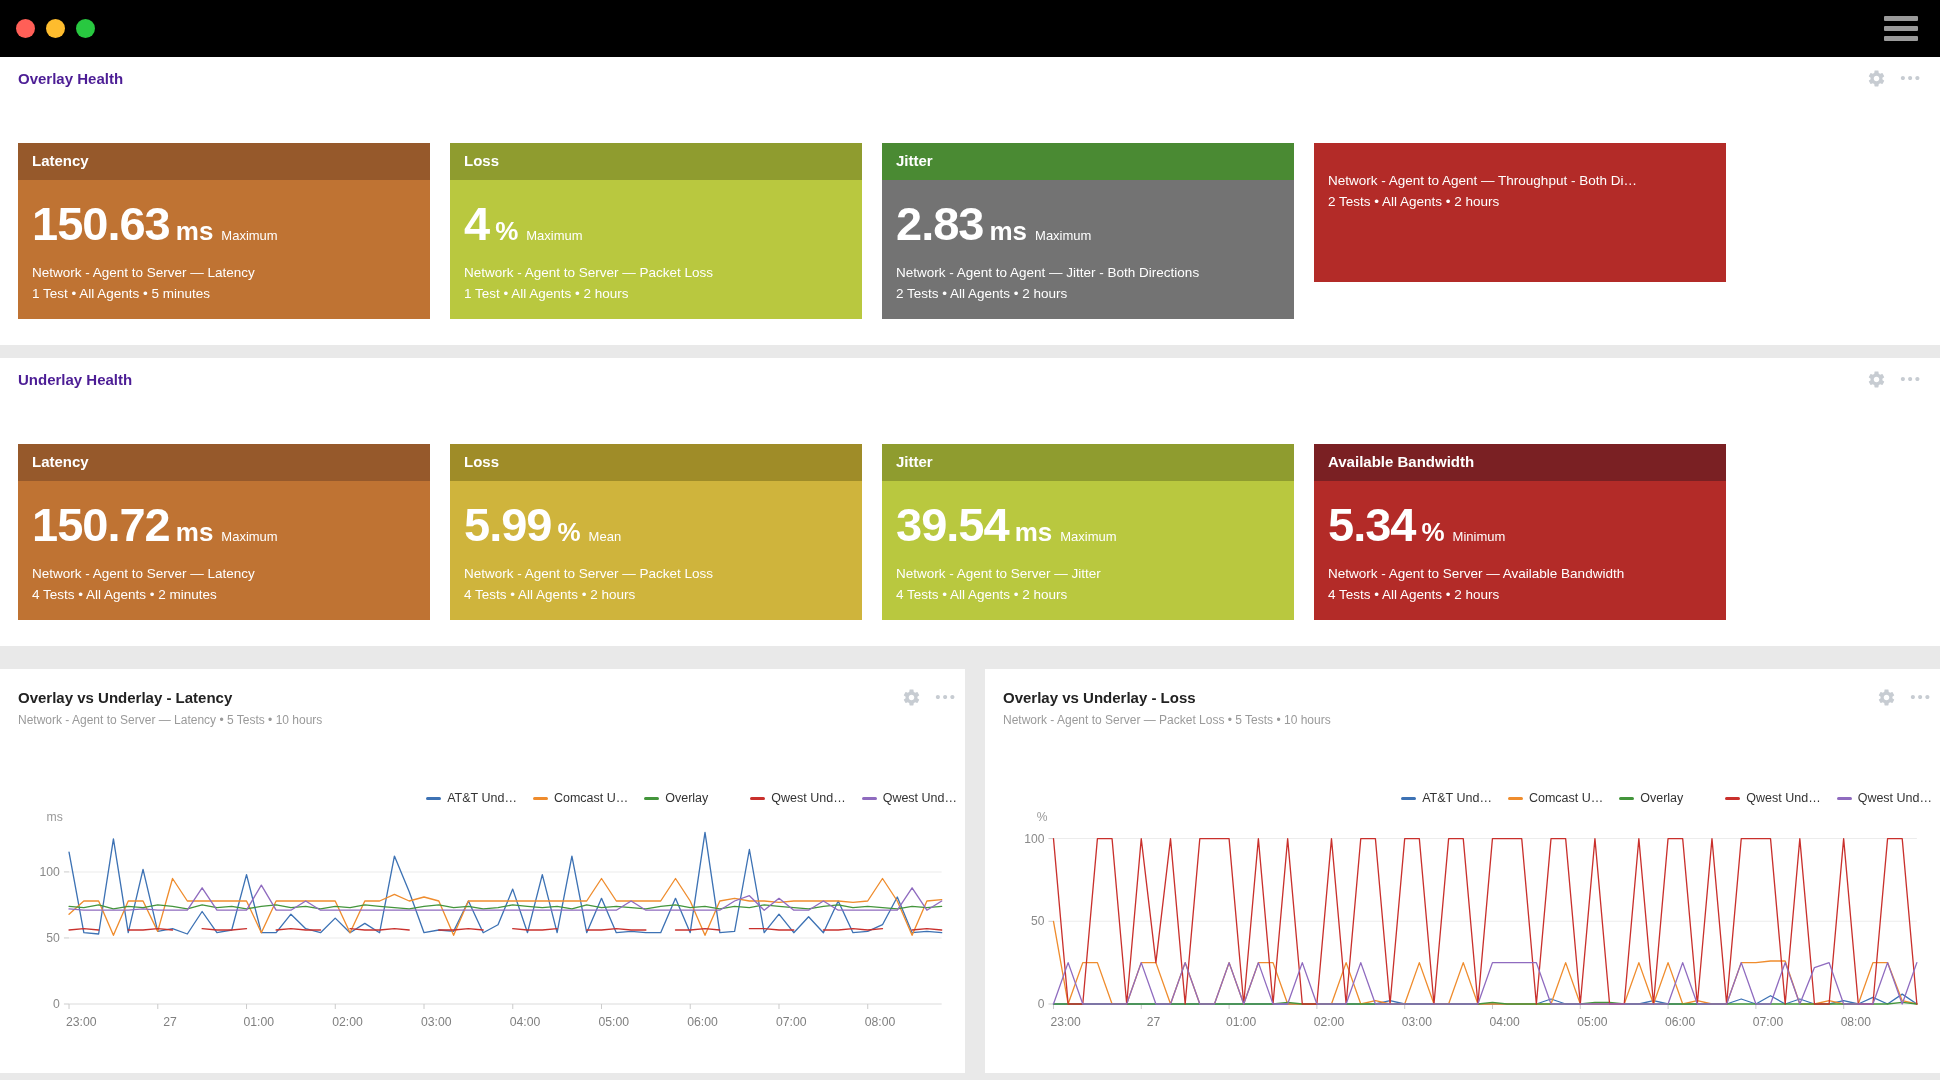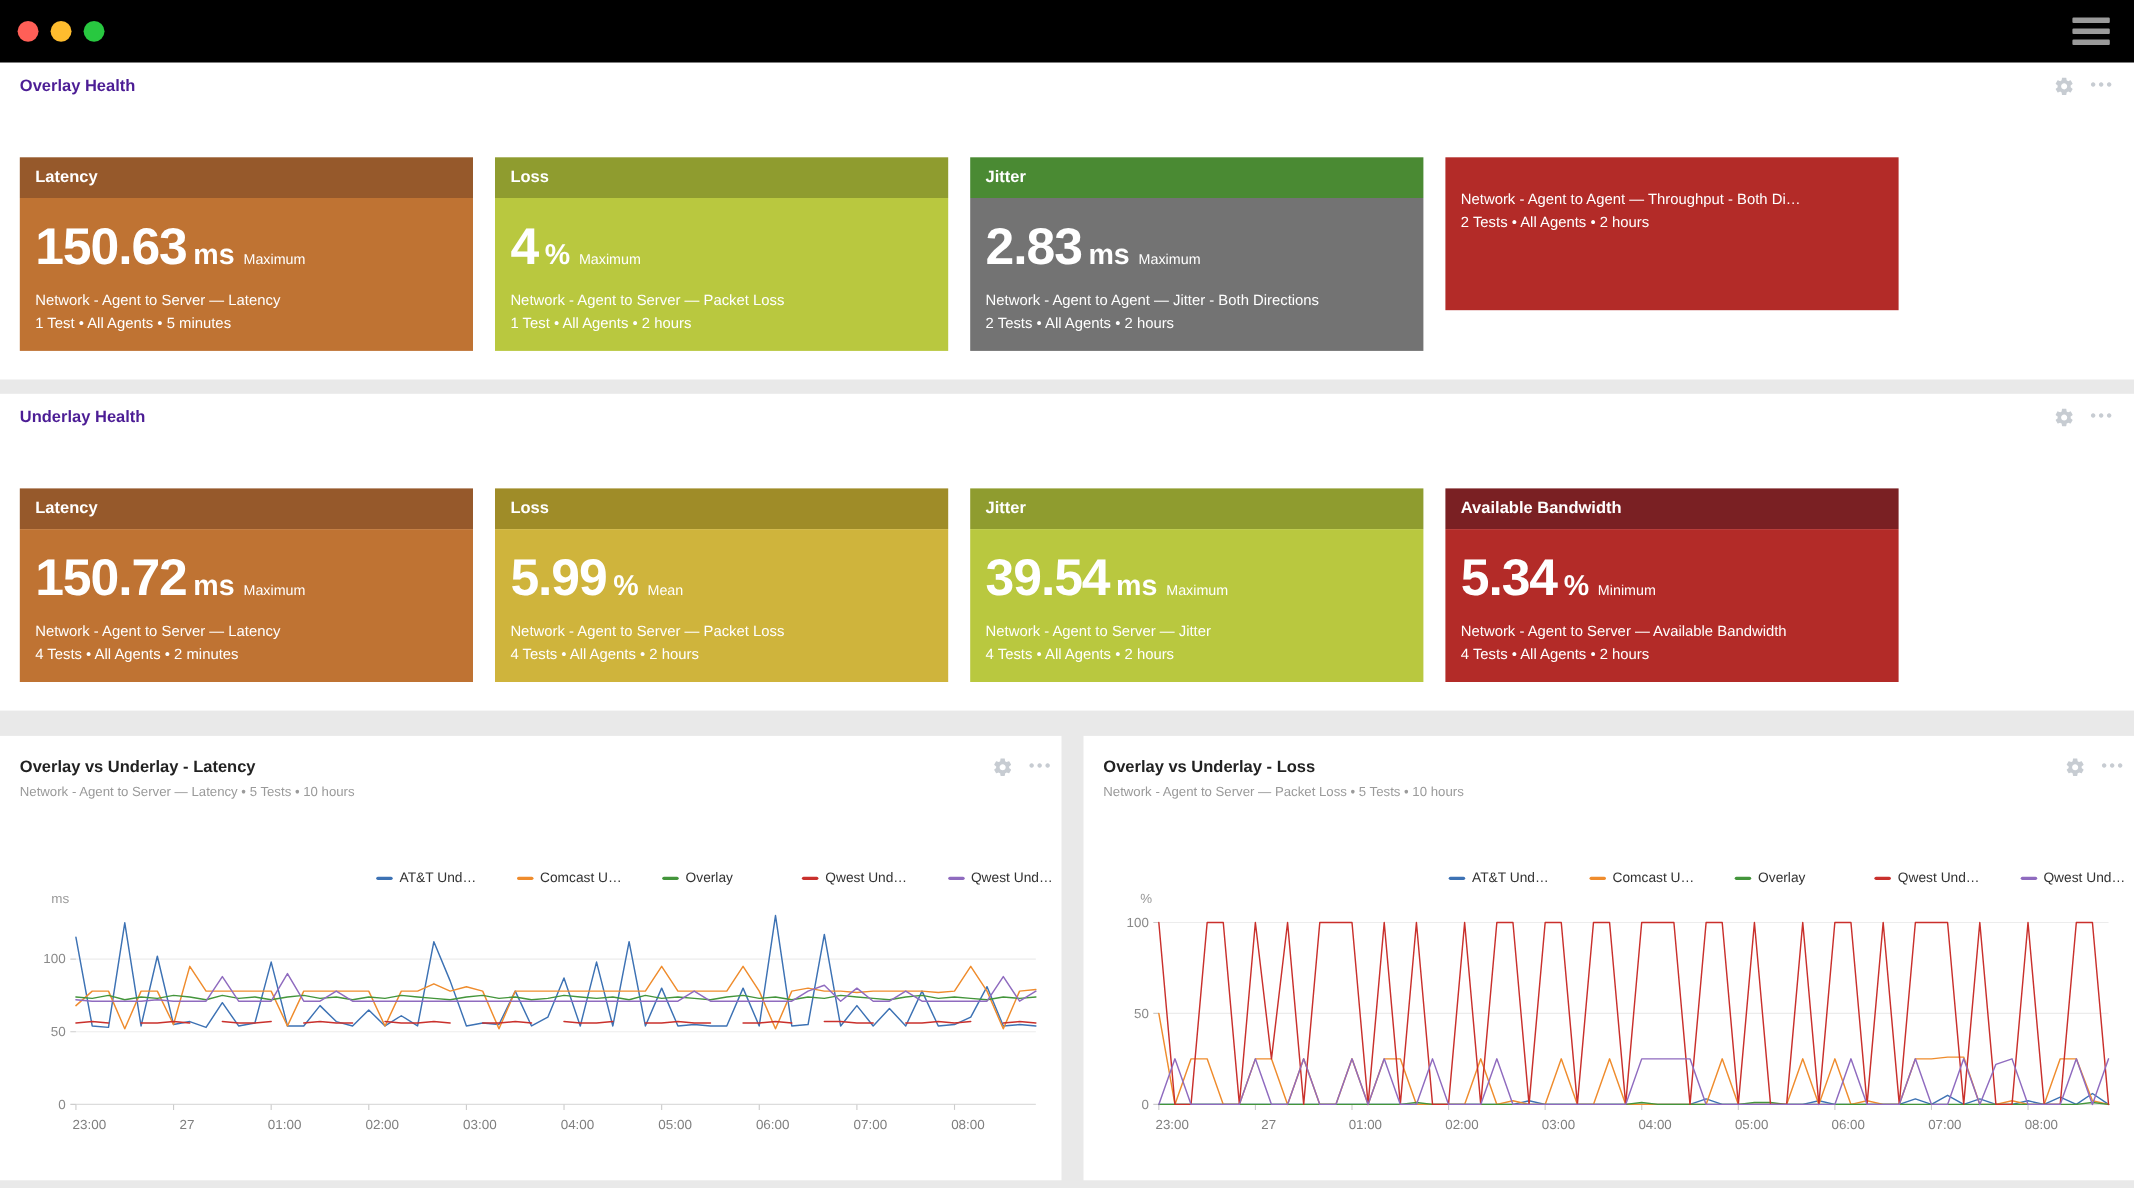--- a/index.html
+++ b/index.html
@@ -42,21 +42,21 @@
   .card-line { font-size:13.5px; line-height:1.55; }
   .card-line.first { margin-top:12px; }
 
   
   .charts-row { display:flex; gap:20px; height:414px; }
   .chart-panel { background:#fff; padding:18px 8px 0 18px;margin-top:10px; }
   .chart-panel.left { width:965px; }
   .chart-panel.right { flex:1; }
   .chart-title { font-size:15px; font-weight:bold; color:#222; }
   .chart-sub { font-size:12px; color:#9a9a9a; margin-top:6px; }
-  .legend { display:flex; justify-content:flex-end; align-items:center; gap:37px; margin-top:62px; height:18px; }
+  .legend { display:flex; justify-content:flex-end; align-items:center; gap:16px; margin-top:62px; height:18px; }
   .legend-item { display:flex; align-items:center; gap:6px; font-size:12.5px; color:#333; cursor:pointer; }
   .legend-item.gap-before { margin-left:26px; }
   .legend-dash { width:15px; height:3px; border-radius:2px; }
   .chart-svg { width:100%; height:250px; display:block; margin-top:2px; }
 </style>
 </head>
 <body>
 
 <div class="topbar">
   <div class="traffic">

